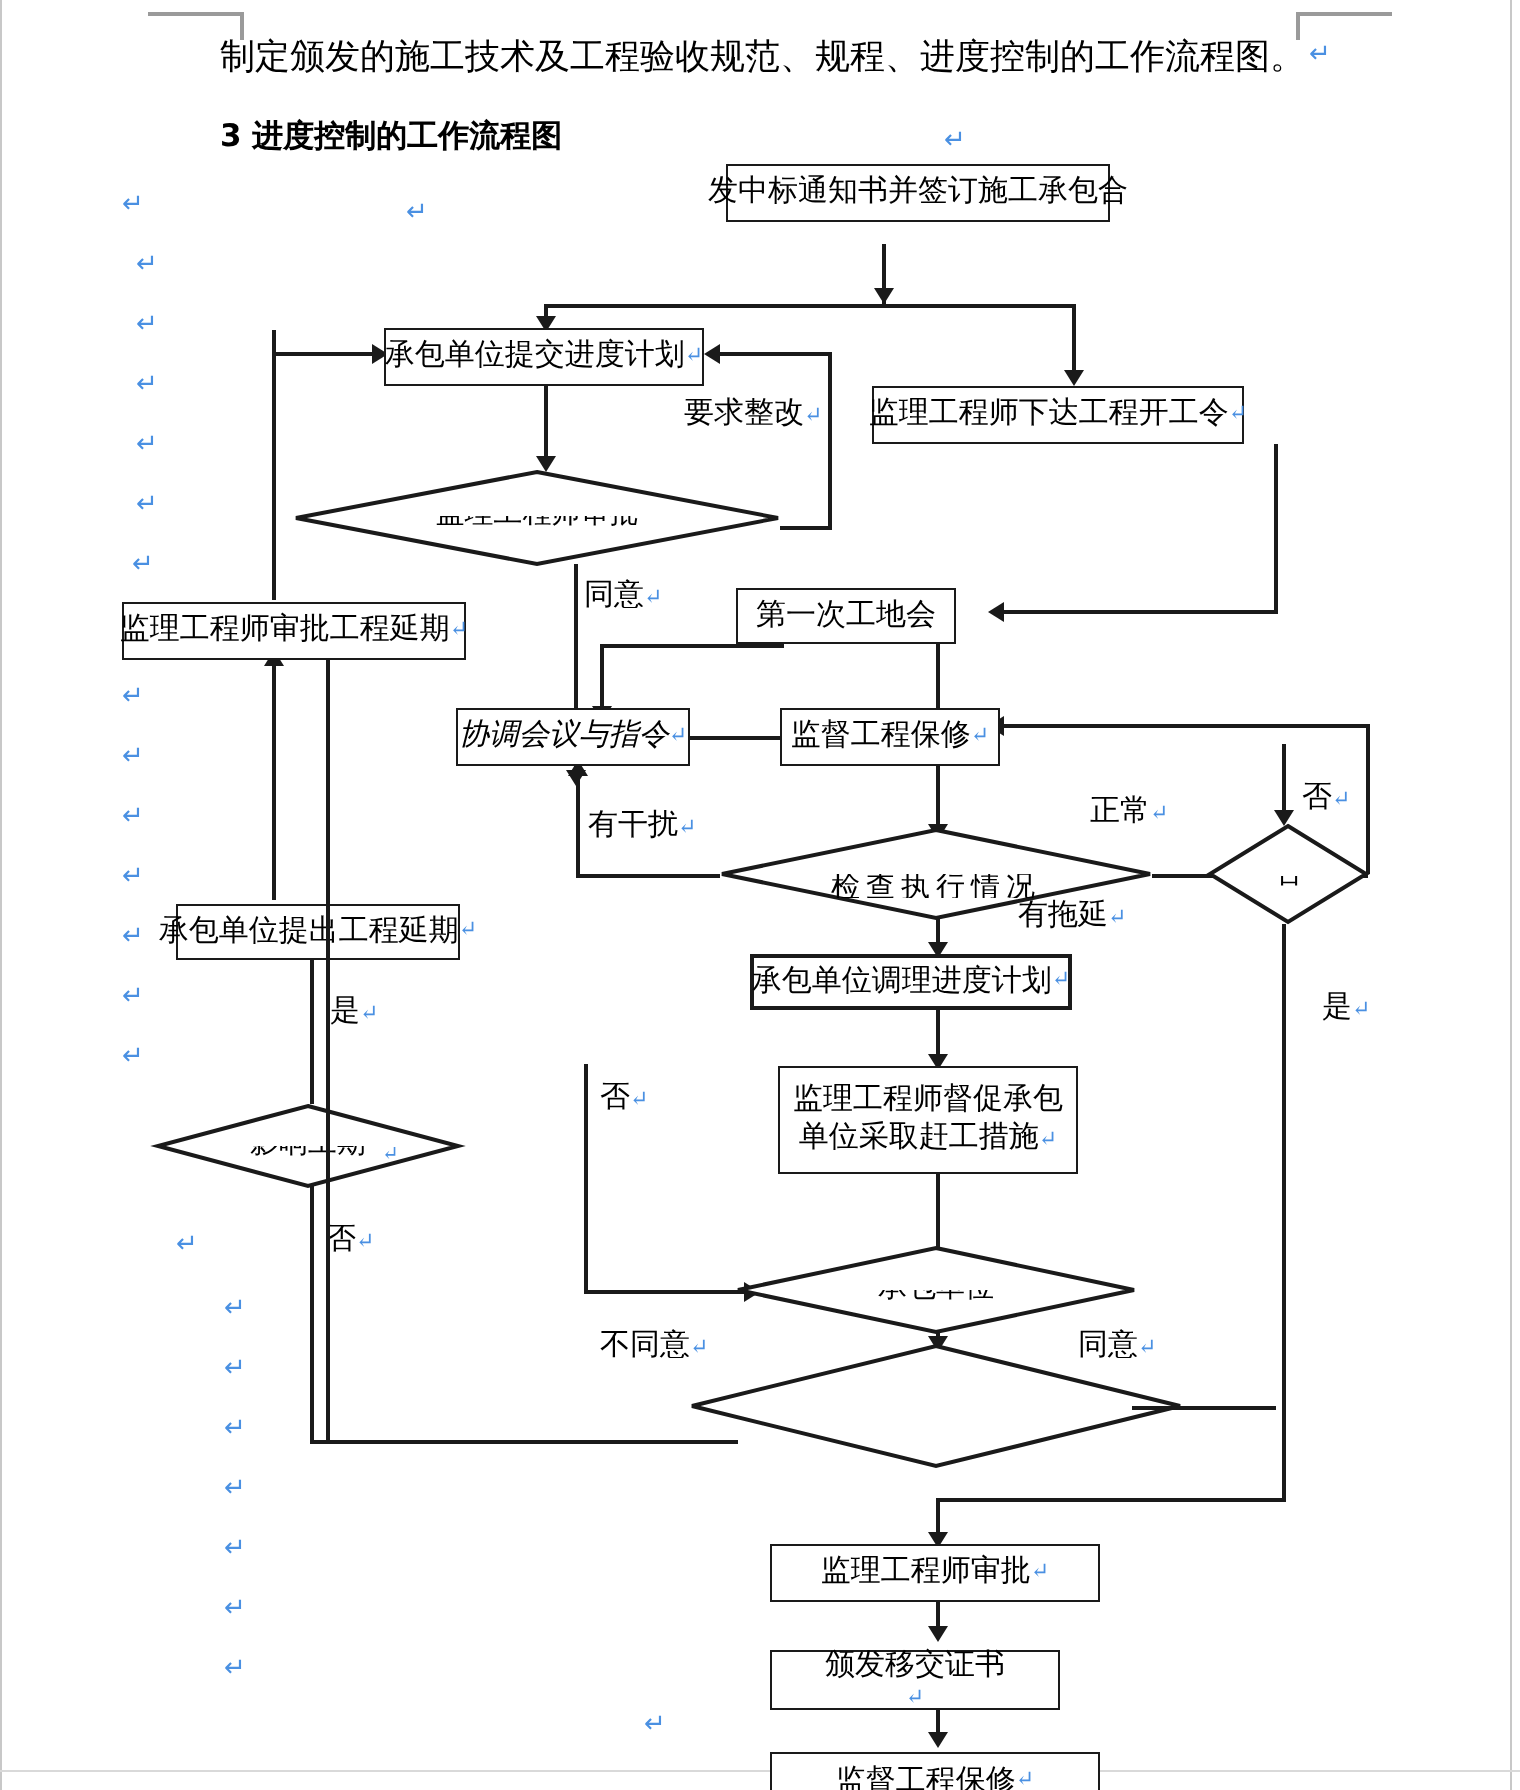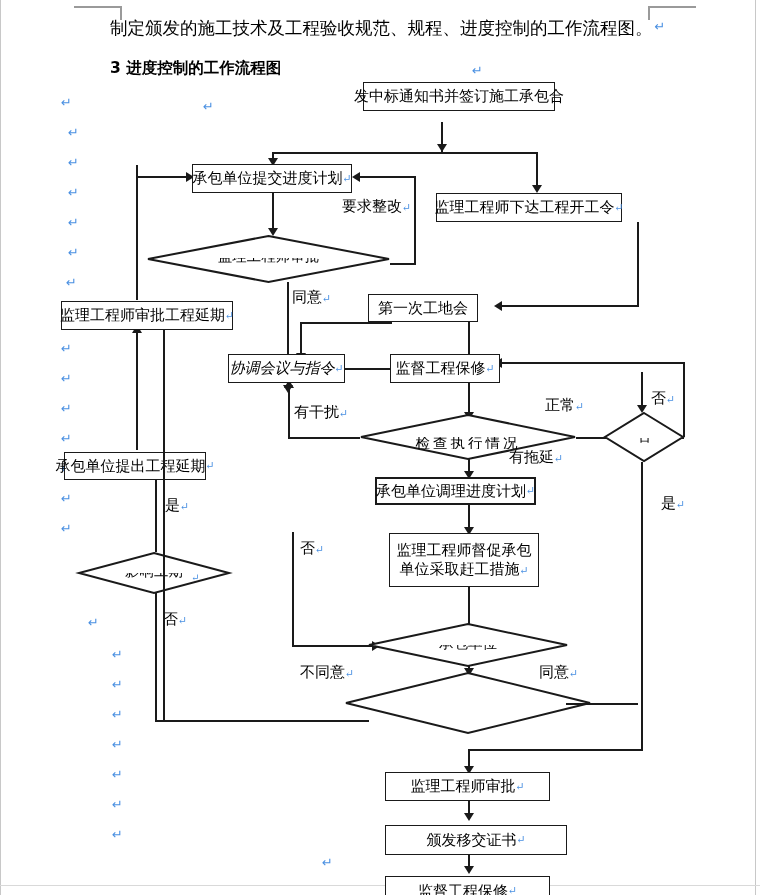--- a/index.html
+++ b/index.html
@@ -278,21 +278,21 @@
 
   <div class="fc-diamond" style="left:604px; top:412px; width:80px; height:50px;">
     <svg width="80" height="50" viewBox="0 0 80 50">
       <polygon points="40,1 79,25 40,49 1,25" fill="#fff" stroke="#1a1a1a" stroke-width="2"></polygon>
     </svg>
     <div class="dlabel clip-label" style="top:26px;">
       <span>否</span>
     </div>
   </div>
 
-  <div class="fc-box" style="left:64px; top:452px; width:142px; height:28px;">
+  <div class="fc-box" style="left:88px; top:452px; width:142px; height:28px;">
     <span>承包单位提出工程延期</span>
       <span class="pc">↵</span>
   </div>
 
   <div class="fc-box" style="left:375px; top:477px; width:161px; height:28px; border-width:2px;">
     <span>承包单位调理进度计划</span>
       <span class="pc">↵</span>
   </div>
 
   <div class="fc-box two-line" style="left:389px; top:533px; width:150px; height:54px; flex-direction:column;">
@@ -323,21 +323,21 @@
     <svg width="246" height="62" viewBox="0 0 246 62">
       <polygon points="123,1 245,31 123,61 1,31" fill="#fff" stroke="#1a1a1a" stroke-width="2"></polygon>
     </svg>
   </div>
 
   <div class="fc-box" style="left:385px; top:772px; width:165px; height:29px;">
     <span>监理工程师审批</span>
       <span class="pc">↵</span>
   </div>
 
-  <div class="fc-box" style="left:385px; top:825px; width:182px; height:30px;">
+  <div class="fc-box" style="left:385px; top:825px; width:145px; height:30px;flex-direction:column;">
     <span>颁发移交证书</span>
       <span class="pc">↵</span>
   </div>
 
   <div class="fc-box" style="left:385px; top:876px; width:165px; height:30px;">
     <span>监督工程保修</span>
       <span class="pc">↵</span>
   </div>
 
   <div class="edge-label" style="left:342px; top:197px;"><span>要求整改</span><span class="pc">↵</span></div>

